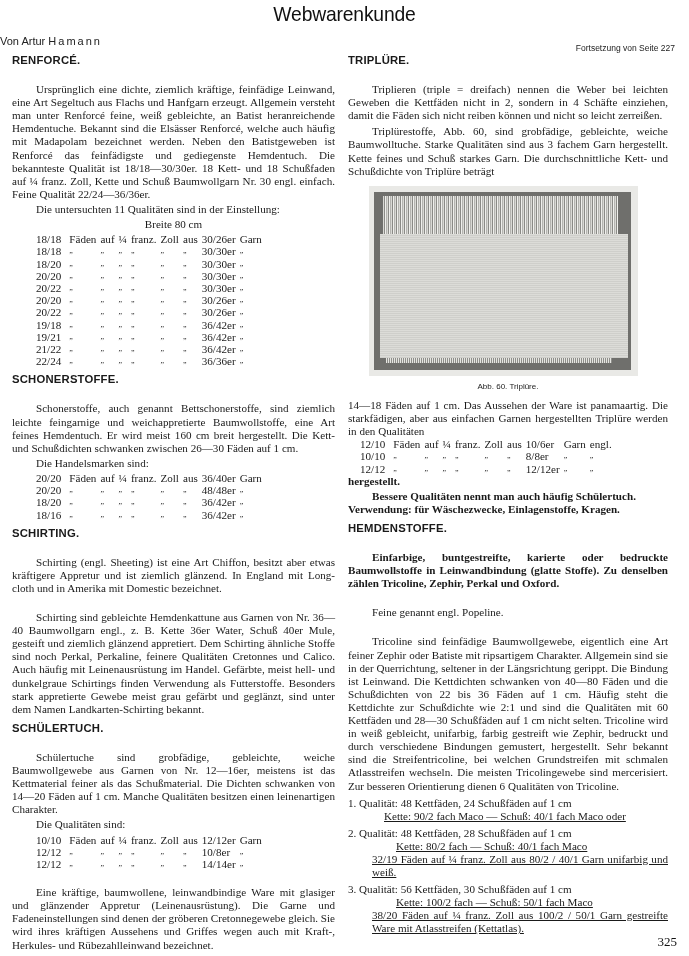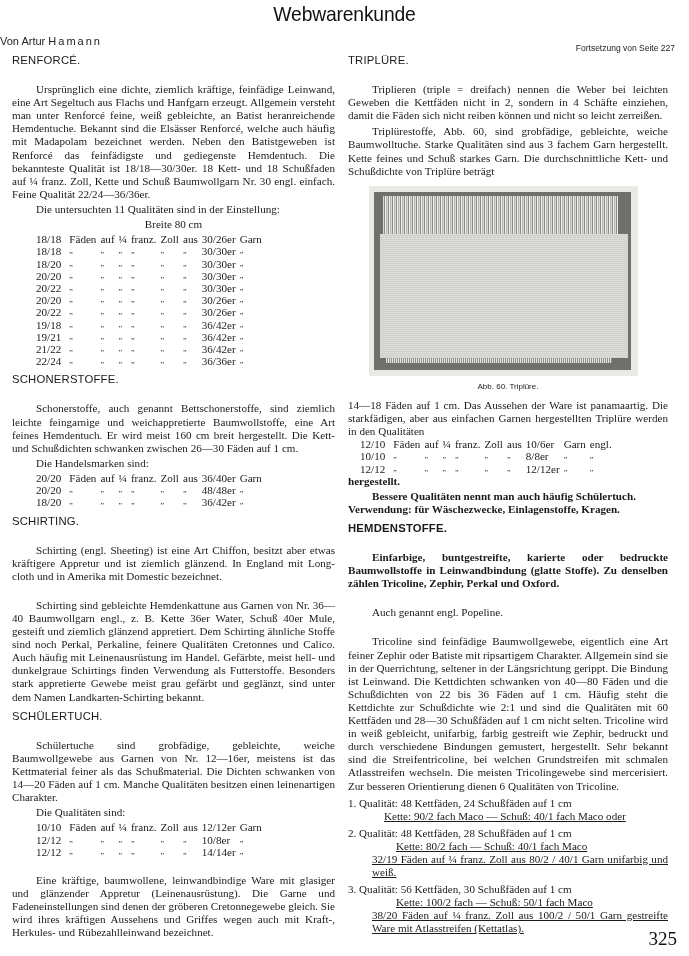--- a/index.html
+++ b/index.html
@@ -7,21 +7,21 @@
          font-family:"Liberation Serif","DejaVu Serif",serif; color:#1a1a1a; }
   .title { position:absolute; left:0; width:689px; top:2px; text-align:center;
            font-family:"Liberation Sans","DejaVu Sans",sans-serif; font-size:21px; letter-spacing:-0.2px; color:#111; transform:scaleX(0.92); }
   .author { position:absolute; left:0; width:689px; top:35px; text-align:left;
             font-family:"Liberation Sans","DejaVu Sans",sans-serif; font-size:11px; color:#222; }
   .author .sp { letter-spacing:2px; }
   .cont { position:absolute; right:14px; top:43px; font-family:"Liberation Sans","DejaVu Sans",sans-serif; font-size:8.5px; color:#222; }
   .col { position:absolute; top:54px; font-size:11.1px; line-height:13.1px; text-align:justify; }
   .col.left { left:12px; width:323px; }
   .col.right { left:348px; width:320px; }
-  h2 { font-family:"Liberation Sans","DejaVu Sans",sans-serif; font-weight:normal; font-size:11.3px; margin:0 0 1px 0; letter-spacing:0.2px; color:#1a1a1a; }
+  h2 { font-family:"Liberation Sans","DejaVu Sans",sans-serif; font-weight:bold; font-size:11.3px; margin:0 0 1px 0; letter-spacing:0.2px; color:#1a1a1a; }
   p { margin:0; }
   p.ind { text-indent:24px;margin-top:16px; }
   .sec { margin-bottom:4px; }
   .center { text-align:center; }
   table.q { border-collapse:collapse; margin-left:24px; font-size:11.1px; line-height:12.2px; }
   table.q td { padding:0 4px 0 0; white-space:nowrap; vertical-align:bottom; }
   table.q td.d { font-size:8px; padding-right:6px; }
   table.q td.num { padding-right:8px; }
   .fig { position:relative; margin:8px 0 0 21px; width:269px; height:190px; background:#e9e9e6; }
   .fig .frame { position:absolute; left:5px; top:6px; right:7px; bottom:6px; background:#6f6f6c; }
@@ -31,21 +31,21 @@
      background:repeating-linear-gradient(0deg,#cfcfcb 0 1px,#dcdcd8 1px 2px),#d6d6d2; }
   .fig .hem { position:absolute; left:17px; top:172px; width:226px; height:5px;
      background:repeating-linear-gradient(90deg,#e5e5e1 0 1px,#8e8e8a 1px 2px); }
   .caption { text-align:center; font-family:"Liberation Sans","DejaVu Sans",sans-serif; font-size:8px; margin:4px 0 6px 0; color:#222; }
   .bold { font-weight:bold; }
   ol.ql { list-style:none; margin:4px 0 0 0; padding:0; }
   ol.ql li { margin-bottom:4px; }
   ol.ql .ql-head { display:block; }
   ol.ql .ql-body { display:block; padding-left:24px; text-align:justify;text-decoration:underline; }
   ol.ql .ql-sub { display:block; padding-left:12px; }
-  .pageno { position:absolute; right:12px; bottom:6px; font-size:19px; font-family:"Liberation Serif","DejaVu Serif",serif; color:#111; }
+  .pageno { position:absolute; right:12px; bottom:6px; font-size:13px; font-family:"Liberation Serif","DejaVu Serif",serif; color:#111; }
 </style>
 </head>
 <body>
 
 <div class="title">Webwarenkunde</div>
 <div class="author">
   <span>Von Artur</span>
   <span class="sp">Hamann</span>
 </div>
 <div class="cont">Fortsetzung von Seite 227</div>
@@ -207,20 +207,31 @@
             <td class="d">„</td>
             <td class="d">„</td>
             <td class="d">„</td>
             <td class="d">„</td>
             <td class="d">„</td>
             <td>48/48er</td>
             <td class="d">„</td>
           </tr>
           <tr>
             <td class="num">18/20</td>
+            <td class="d">„</td>
+            <td class="d">„</td>
+            <td class="d">„</td>
+            <td class="d">„</td>
+            <td class="d">„</td>
+            <td class="d">„</td>
+            <td>36/42er</td>
+            <td class="d">„</td>
+          </tr>
+          <tr>
+            <td class="num">18/16</td>
             <td class="d">„</td>
             <td class="d">„</td>
             <td class="d">„</td>
             <td class="d">„</td>
             <td class="d">„</td>
             <td class="d">„</td>
             <td>36/42er</td>
             <td class="d">„</td>
           </tr>
         </tbody>
@@ -342,21 +353,21 @@
     <p class="ind bold" style="margin-top:2px">Bessere Qualitäten nennt man auch häufig Schülertuch.</p>
     <p class="bold">Verwendung: für Wäschezwecke, Einlagenstoffe, Kragen.</p>
   </div>
 
   <div class="sec" style="margin-top:6px">
     <h2 class="bold" style="font-weight:bold">HEMDENSTOFFE.</h2>
     <p class="ind bold">Einfarbige, buntgestreifte, karierte oder bedruckte Baumwollstoffe in Leinwandbindung (glatte Stoffe). Zu denselben zählen Tricoline, Zephir, Perkal und Oxford.</p>
   </div>
 
   <div class="sec" style="margin-top:6px">
-    <p class="ind">Auch genannt engl. Popeline.</p>
+    <p class="ind">Feine genannt engl. Popeline.</p>
     <p class="ind">Tricoline sind feinfädige Baumwollgewebe, eigentlich eine Art feiner Zephir oder Batiste mit ripsartigem Charakter. Allgemein sind sie in der Querrichtung, seltener in der Längsrichtung gerippt. Die Bindung ist Leinwand. Die Kettdichten schwanken von 40—80 Fäden und die Schußdichten von 22 bis 36 Fäden auf 1 cm. Häufig steht die Kettdichte zur Schußdichte wie 2:1 und sind die Qualitäten mit 60 Kettfäden und 28—30 Schußfäden auf 1 cm nicht selten. Tricoline wird in weiß gebleicht, unifarbig, farbig gestreift wie Zephir, bedruckt und durch verschiedene Bindungen gemustert, hergestellt. Sehr bekannt sind die Streifentricoline, bei welchen Grundstreifen mit schmalen Atlasstreifen wechseln. Die meisten Tricolingewebe sind mercerisiert. Zur besseren Orientierung dienen 6 Qualitäten von Tricoline.</p>
     <ol class="ql">
       <li>
         <span class="ql-head">1. Qualität: 48 Kettfäden, 24 Schußfäden auf 1 cm</span>
         <span class="ql-body">
             <span class="ql-sub">Kette: 90/2 fach Maco — Schuß: 40/1 fach Maco oder</span>
           </span>
       </li>
       <li>
         <span class="ql-head">2. Qualität: 48 Kettfäden, 28 Schußfäden auf 1 cm</span>

